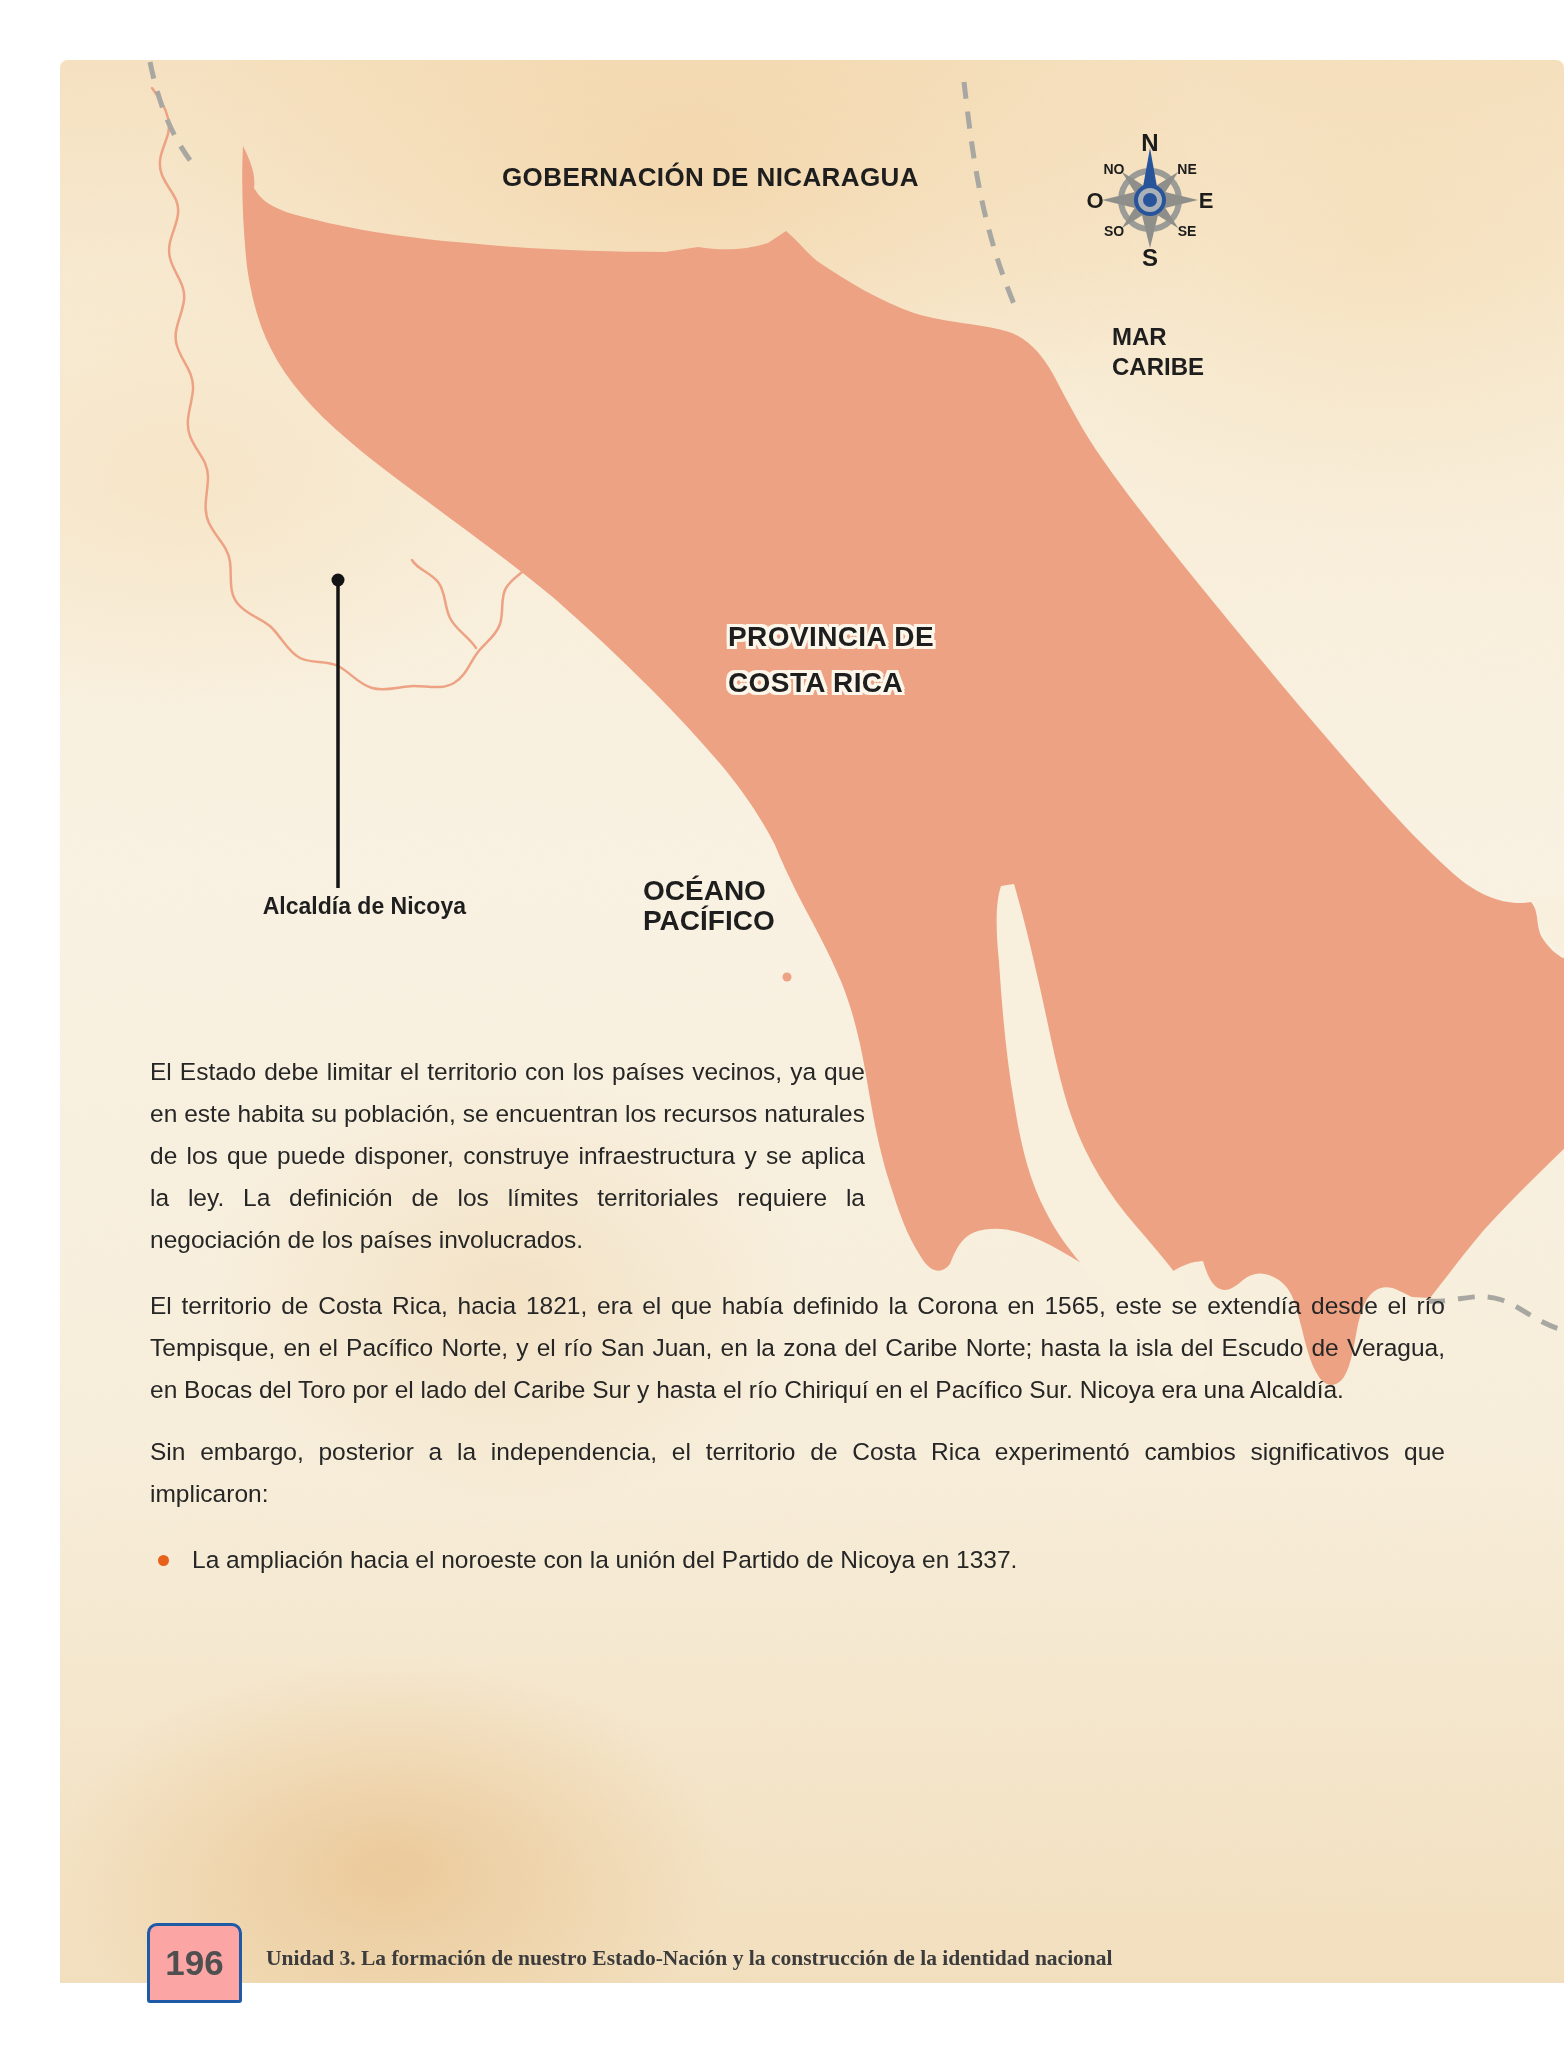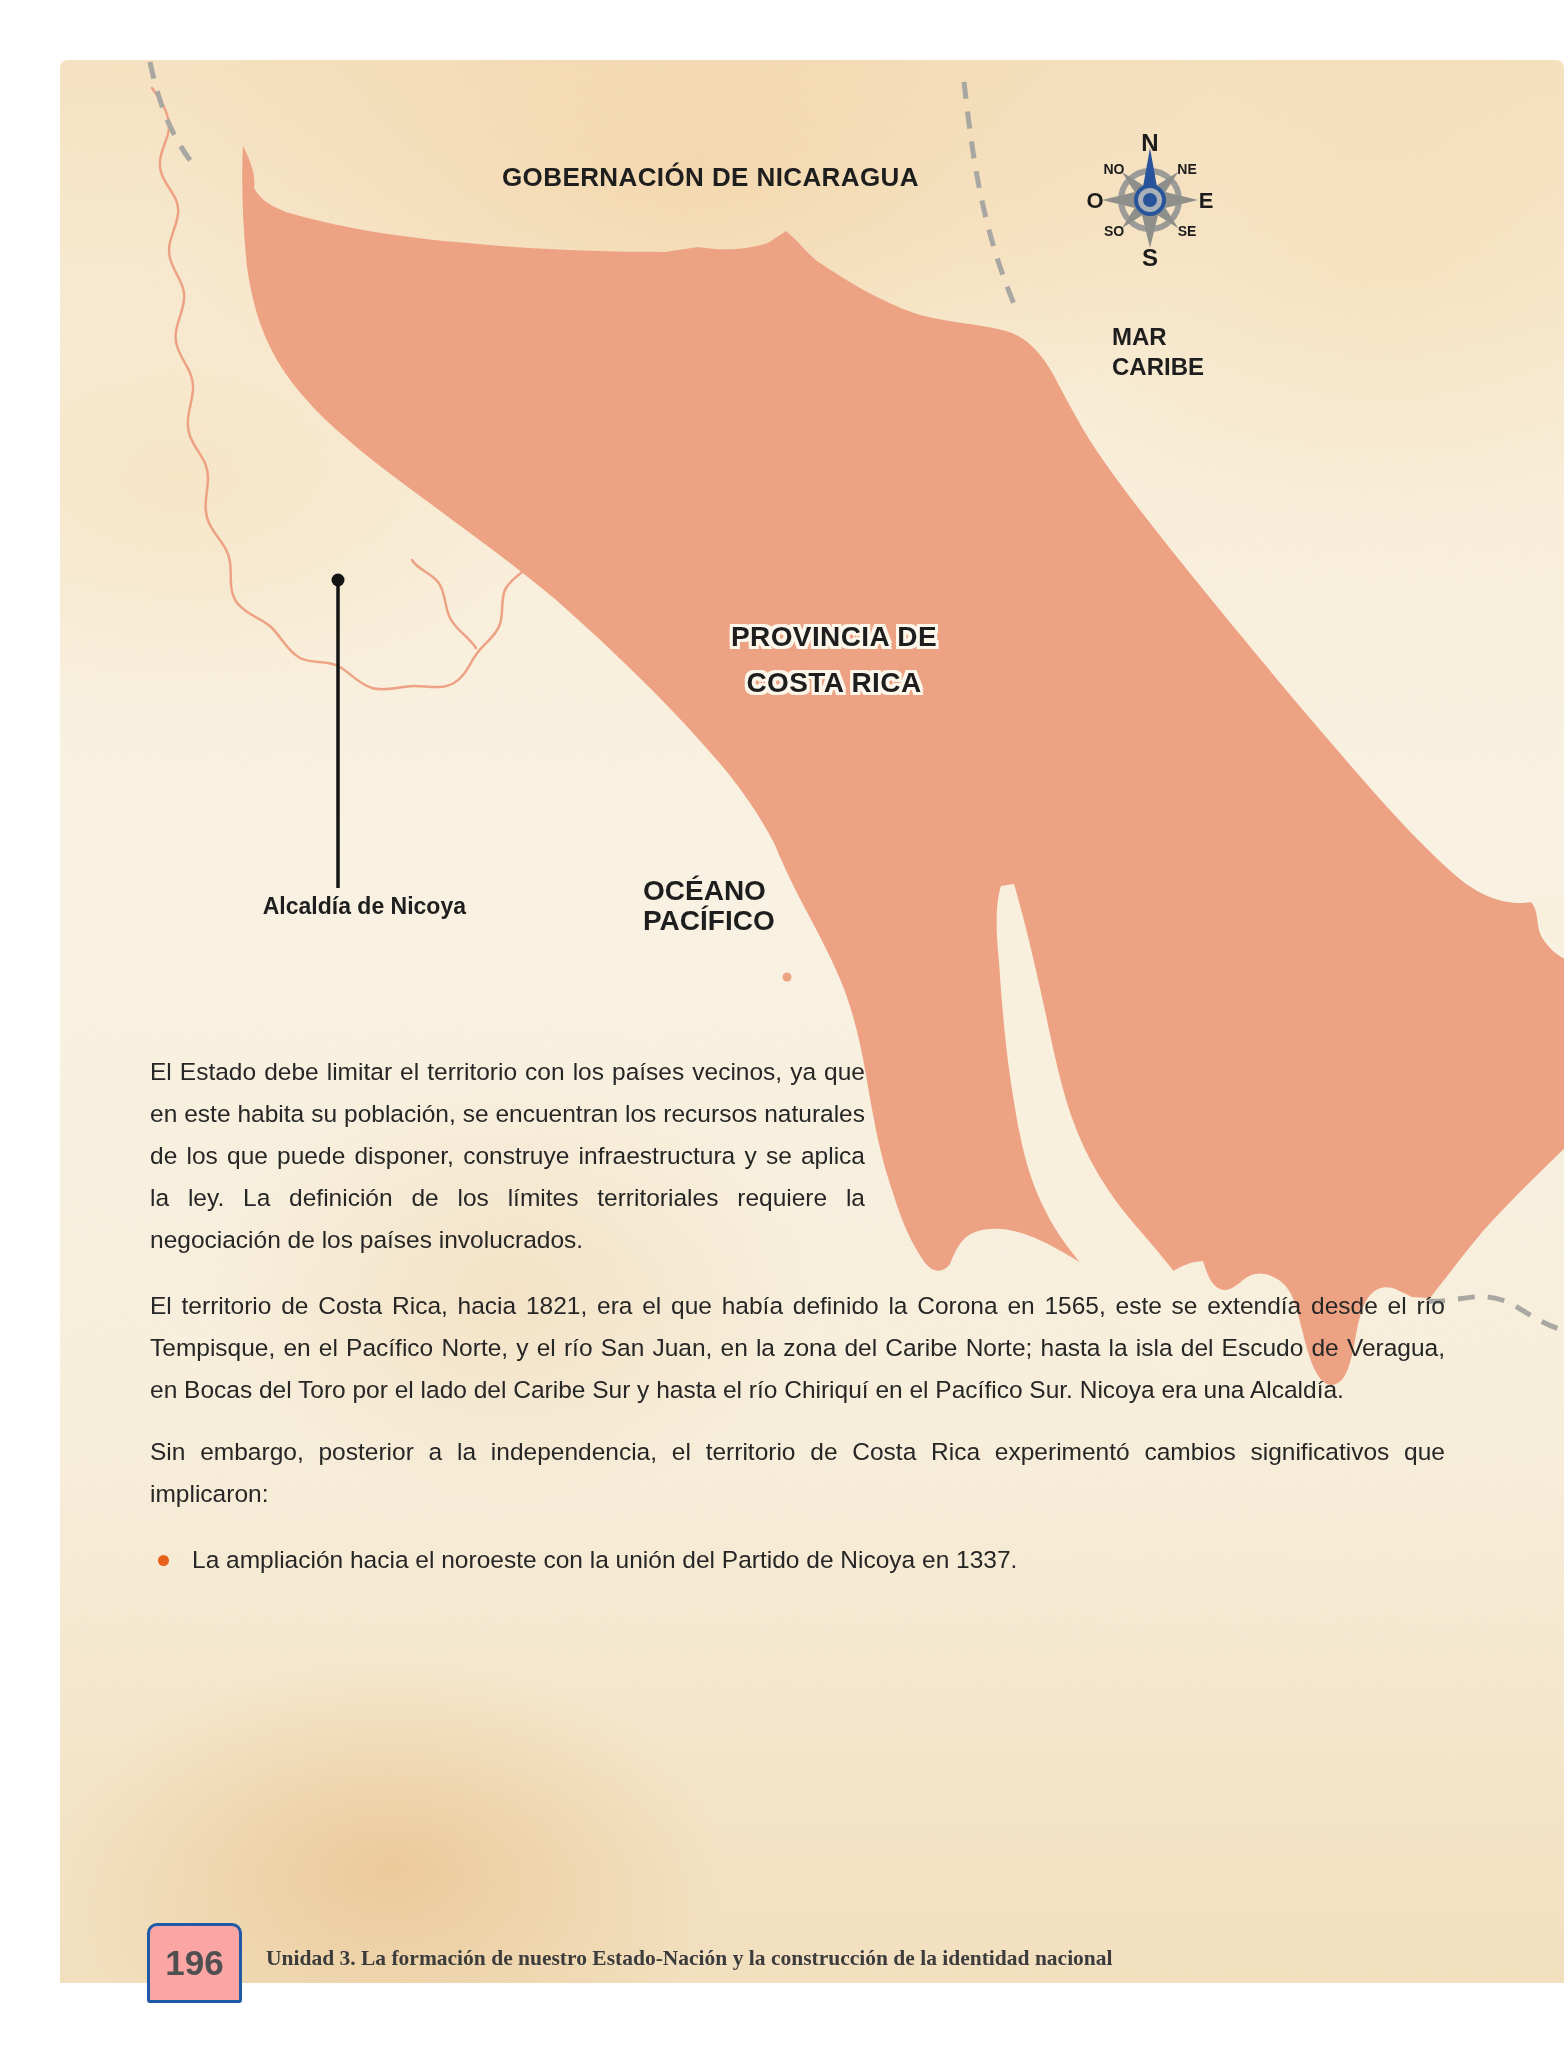--- a/index.html
+++ b/index.html
@@ -15,21 +15,21 @@
       radial-gradient(420px 300px at 30% 64%, rgba(229,183,118,.22), rgba(229,183,118,0) 72%),
       radial-gradient(700px 420px at 42% 6%,  rgba(242,204,150,.50), rgba(242,204,150,0) 76%),
       radial-gradient(560px 380px at 88% 10%, rgba(245,214,165,.38), rgba(245,214,165,0) 75%),
       radial-gradient(500px 300px at 8% 22%,  rgba(244,210,158,.30), rgba(244,210,158,0) 75%),
       linear-gradient(180deg,#f6e2c1 0%,#f9eed8 16%,#faf3e4 42%,#f8efdc 72%,#f3e0bf 100%);
   }
   .map-svg{position:absolute;left:0;top:0;width:1564px;height:2048px;}
   .map-label{position:absolute;color:#1e1e1e;font-weight:bold;white-space:pre-line;}
   .lbl-nicaragua{left:455px;top:162px;font-size:26px;letter-spacing:.4px;margin-left:47px;}
   .lbl-mar{left:1112px;top:322px;font-size:24px;line-height:30px;}
-  .lbl-provincia{left:700px;top:614px;width:268px;text-align:center;font-size:28px;line-height:46px;letter-spacing:.4px;
+  .lbl-provincia{left:728px;top:614px;width:268px;text-align:left;font-size:28px;line-height:46px;letter-spacing:.4px;
     text-shadow:-3px -3px 0 #fdf6ea,3px -3px 0 #fdf6ea,-3px 3px 0 #fdf6ea,3px 3px 0 #fdf6ea,-3px 0 0 #fdf6ea,3px 0 0 #fdf6ea,0 -3px 0 #fdf6ea,0 3px 0 #fdf6ea;}
   .lbl-oceano{left:643px;top:876px;font-size:28px;line-height:30px;}
   .lbl-nicoya{left:210px;top:893px;width:256px;text-align:right;font-size:23px;}
   .content{position:absolute;left:150px;top:1051px;width:1295px;color:#262626;}
   .content h1{margin:0 0 20px 0;font-size:39px;line-height:46px;color:#1d57a5;font-weight:bold;}
   .content p{margin:0;font-size:24.5px;line-height:42px;text-align:justify;}
   .p1{width:715px;margin-bottom:24px !important;}
   .p2{margin-bottom:20px !important;}
   .p3{margin-bottom:24px !important;}
   ul.bullets{list-style:none;margin:0;padding:0;}

